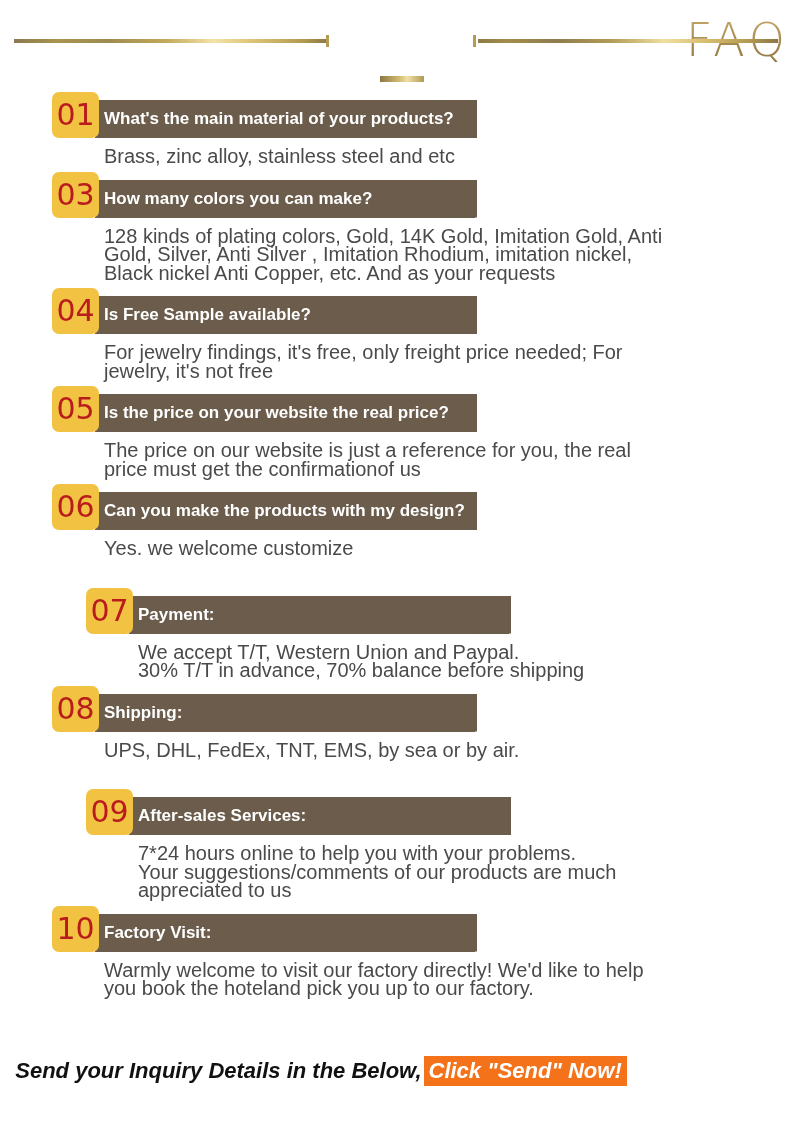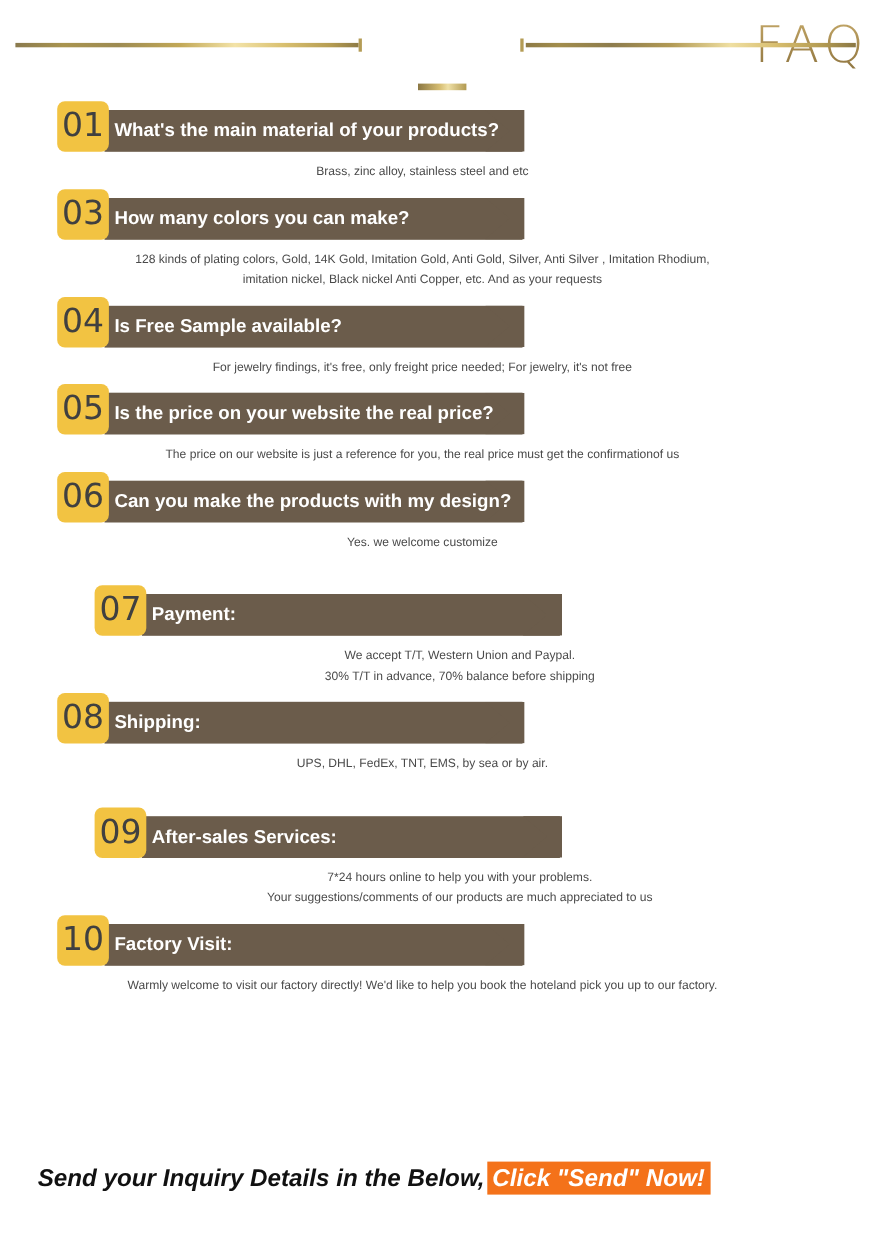--- a/index.html
+++ b/index.html
@@ -125,53 +125,51 @@
     z-index: 3;
   }
   .badge {
     position: absolute;
     left: 52px;
     top: -8px;
     width: 47px;
     height: 46px;
     background: #f2c342;
     border-radius: 7px;
-    color: #404040;
+    color: #b91c1c;
     font-size: 30px;
     font-weight: 400;
     line-height: 46px;
     text-align: center;
     letter-spacing: 0px;
     z-index: 4;
     font-family: "DejaVu Sans", sans-serif;
   }
   .answer {
     margin: 9px 0 0 104px;
     color: #4a4a4a;
-    font-size: 11px;
+    font-size: 20px;
     line-height: 18.5px;
     max-width: 560px;
     white-space: pre-line;
-    text-align: center;
   }
   .after-gap { height: 14px; }
 
   
   .cta {
     position: absolute;
     left: 0;
     top: 1058px;
     width: 642px;
     text-align: center;
     font-size: 22px;
     font-weight: bold;
     font-style: italic;
     color: #111111;
     white-space: nowrap;
-    padding-left: 19px;
   }
   .cta-highlight {
     background: #f4721a;
     color: #ffffff;
     padding: 2px 5px 3px 5px;
     margin-left: 2px;
   }
 </style>
 </head>
 <body>

